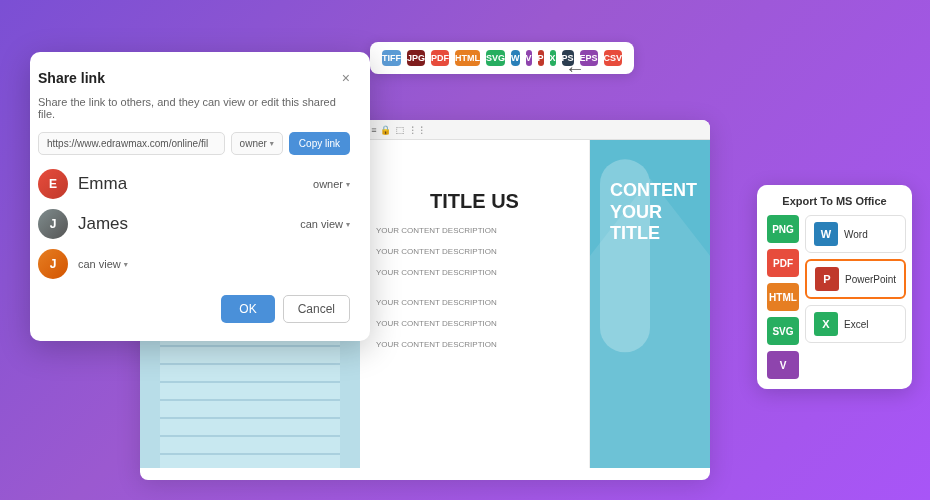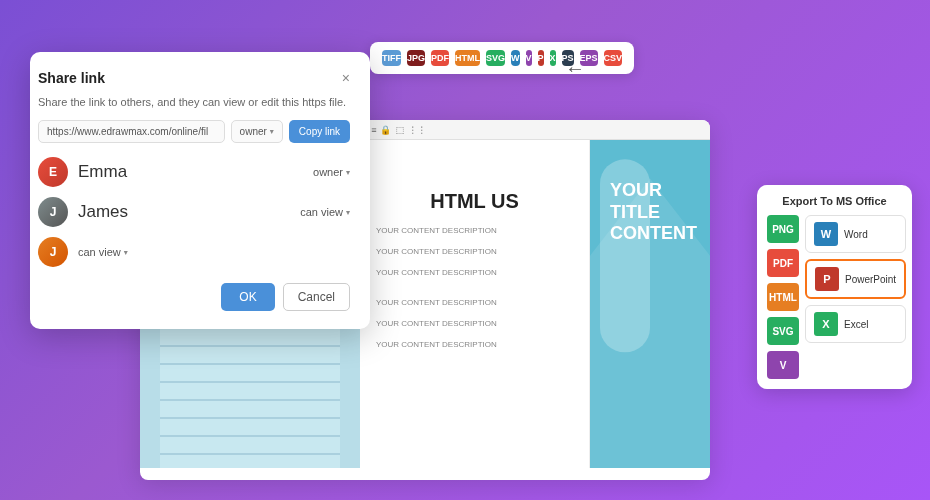--- a/index.html
+++ b/index.html
@@ -438,40 +438,40 @@
           <line x1="20" y1="314" x2="200" y2="314" stroke="#a0c8d8" stroke-width="1.5"></line>
         </svg>
       </div>
       <div style="position:absolute;top:8px;left:10px;right:10px;">
         <div class="canvas-desc-box" style="font-size:6px;">YOUR CONTENT DESCRIPTION</div>
       </div>
     </div>
 
     <div class="canvas-about">
       <div style="height:30px;"></div>
-      <div class="about-title">HTML US</div>
+      <div class="about-title">TITLE US</div>
       <div class="about-desc">YOUR CONTENT DESCRIPTION</div>
       <div class="about-desc">YOUR CONTENT DESCRIPTION</div>
       <div class="about-desc">YOUR CONTENT DESCRIPTION</div>
       <div style="height:10px;"></div>
       <div class="about-desc">YOUR CONTENT DESCRIPTION</div>
       <div class="about-desc">YOUR CONTENT DESCRIPTION</div>
       <div class="about-desc">YOUR CONTENT DESCRIPTION</div>
     </div>
 
     <div class="canvas-right">
       <svg class="canvas-right-shape" viewBox="0 0 120 340" preserveAspectRatio="none" xmlns="http://www.w3.org/2000/svg">
         <rect width="120" height="340" fill="#5dbcd2"></rect>
 
         <rect x="10" y="20" width="50" height="200" rx="25" fill="rgba(255,255,255,0.25)"></rect>
         <path d="M0 120 L60 40 L120 120 L120 340 L0 340 Z" fill="rgba(255,255,255,0.1)"></path>
       </svg>
       <div class="content-title-overlay">
+        <div>CONTENT</div>
         <div>YOUR TITLE</div>
-        <div>CONTENT</div>
       </div>
     </div>
   </div>
 </div>
 
 <div class="export-panel">
   <div class="export-panel-title">Export To MS Office</div>
   <div class="export-panel-body">
 
     <div class="export-left-icons">
@@ -497,21 +497,21 @@
       </div>
     </div>
   </div>
 </div>
 
 <div class="share-dialog">
   <div class="dialog-header">
     <span class="dialog-title">Share link</span>
     <span class="dialog-close">×</span>
   </div>
-  <div class="dialog-desc">Share the link to others, and they can view or edit this https file.</div>
+  <div class="dialog-desc">Share the link to others, and they can view or edit this shared file.</div>
 
   <div class="link-row">
     <div class="link-input">https://www.edrawmax.com/online/fil</div>
     <div class="link-perm">
       <span>owner</span>
       <span class="chevron">▾</span>
     </div>
     <button class="copy-btn">Copy link</button>
   </div>
 

